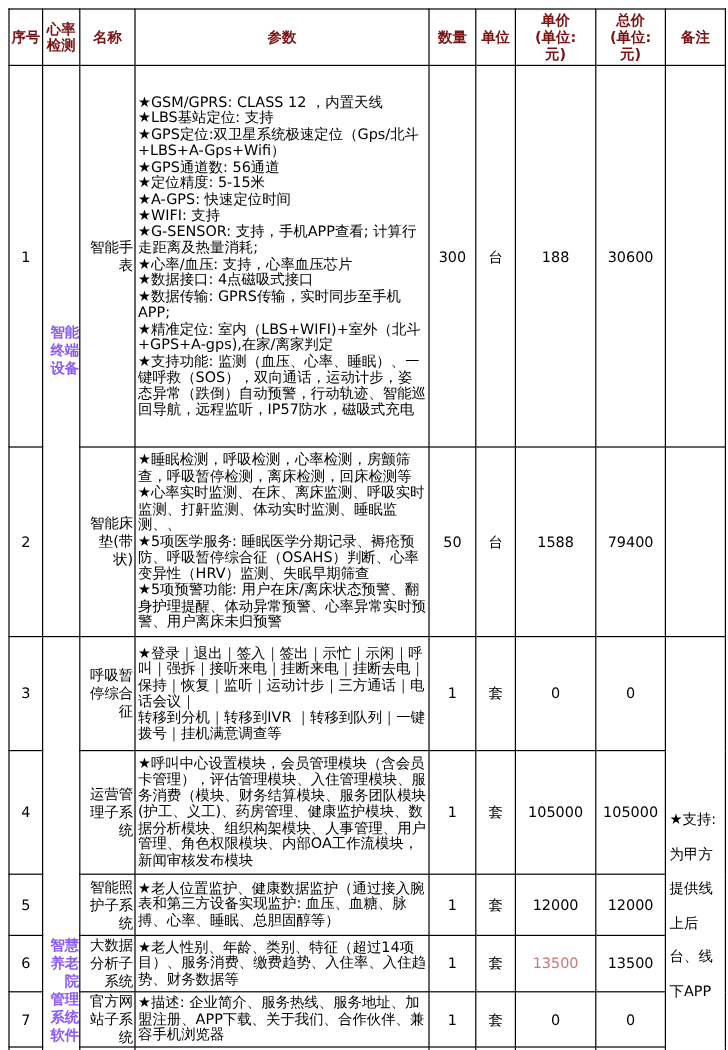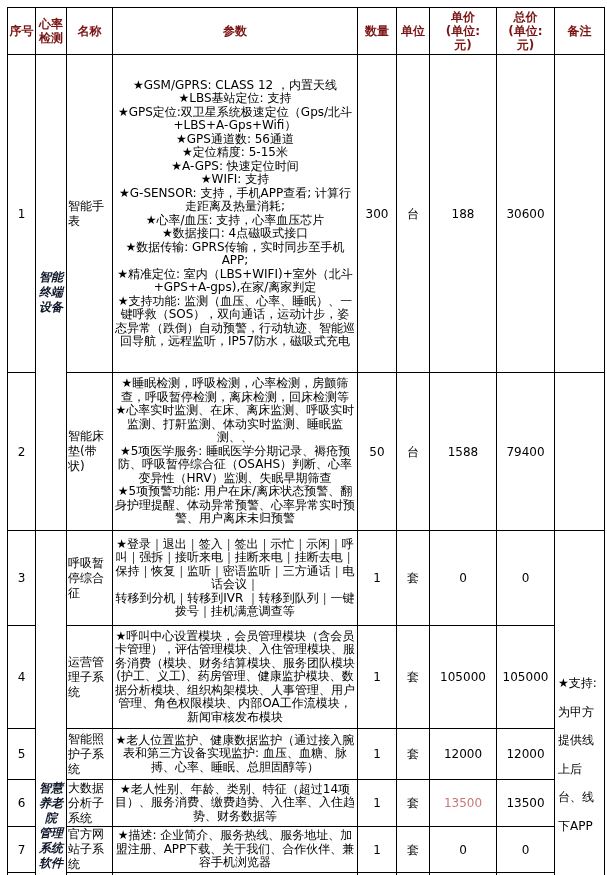--- a/index.html
+++ b/index.html
@@ -17,28 +17,28 @@
     position:absolute; left:7px; top:7px;
     width:597px; border-collapse:collapse; table-layout:fixed;
     background:#ffffff;
   }
   td, th { border:1px solid #000000; overflow:hidden; vertical-align:middle; }
   th {
     color:#7a1414; font-weight:bold; font-size:12px; line-height:14px;
     text-align:center; white-space:pre-line; padding:1px;
   }
   td.cell-center { text-align:center; font-size:12px; line-height:14px; }
-  td.cell-name   { text-align:left; font-size:12px; line-height:15px; padding:0 1px; }
+  td.cell-name   { text-align:right; font-size:12px; line-height:15px; padding:0 1px; }
   td.cell-params {
-    text-align:center; font-size:12px; line-height:13.5px;
+    text-align:left; font-size:12px; line-height:13.5px;
     white-space:pre-line; padding:1px 2px;
   }
   td.cell-category {
-    color:#0f172a; font-weight:bold; font-size:12px; line-height:15px;
-    text-align:center; white-space:pre-line;font-style:italic;
+    color:#8b5cf6; font-weight:bold; font-size:12px; line-height:15px;
+    text-align:right; white-space:pre-line;
   }
   td.cell-category-bottom { vertical-align:top; padding-top:250px; }
   td.cell-remark {
     vertical-align:top; text-align:left;
     font-size:12px; line-height:28.5px; white-space:pre-line;
     padding:138px 2px 0 3px;
   }
   td.price-red { color:#cc7777; }
 </style>
 </head>
@@ -113,21 +113,21 @@
       <td class="cell-center"></td>
     </tr>
 
     <tr style="height:95px">
       <td class="cell-center">3</td>
       <td class="cell-category cell-category-bottom" rowspan="6">智慧养老
 院
 管理系统
 软件</td>
       <td class="cell-name">呼吸暂停综合征</td>
-      <td class="cell-params">★登录｜退出｜签入｜签出｜示忙｜示闲｜呼叫｜强拆｜接听来电｜挂断来电｜挂断去电｜保持｜恢复｜监听｜密语监听｜三方通话｜电话会议｜
+      <td class="cell-params">★登录｜退出｜签入｜签出｜示忙｜示闲｜呼叫｜强拆｜接听来电｜挂断来电｜挂断去电｜保持｜恢复｜监听｜运动计步｜三方通话｜电话会议｜
 转移到分机｜转移到IVR ｜转移到队列｜一键拨号｜挂机满意调查等</td>
       <td class="cell-center">1</td>
       <td class="cell-center">套</td>
       <td class="cell-center">0</td>
       <td class="cell-center">0</td>
       <td class="cell-remark" rowspan="6">★支持: 为甲方提供线上后台、线下APP</td>
     </tr>
 
     <tr style="height:103px">
       <td class="cell-center">4</td>

